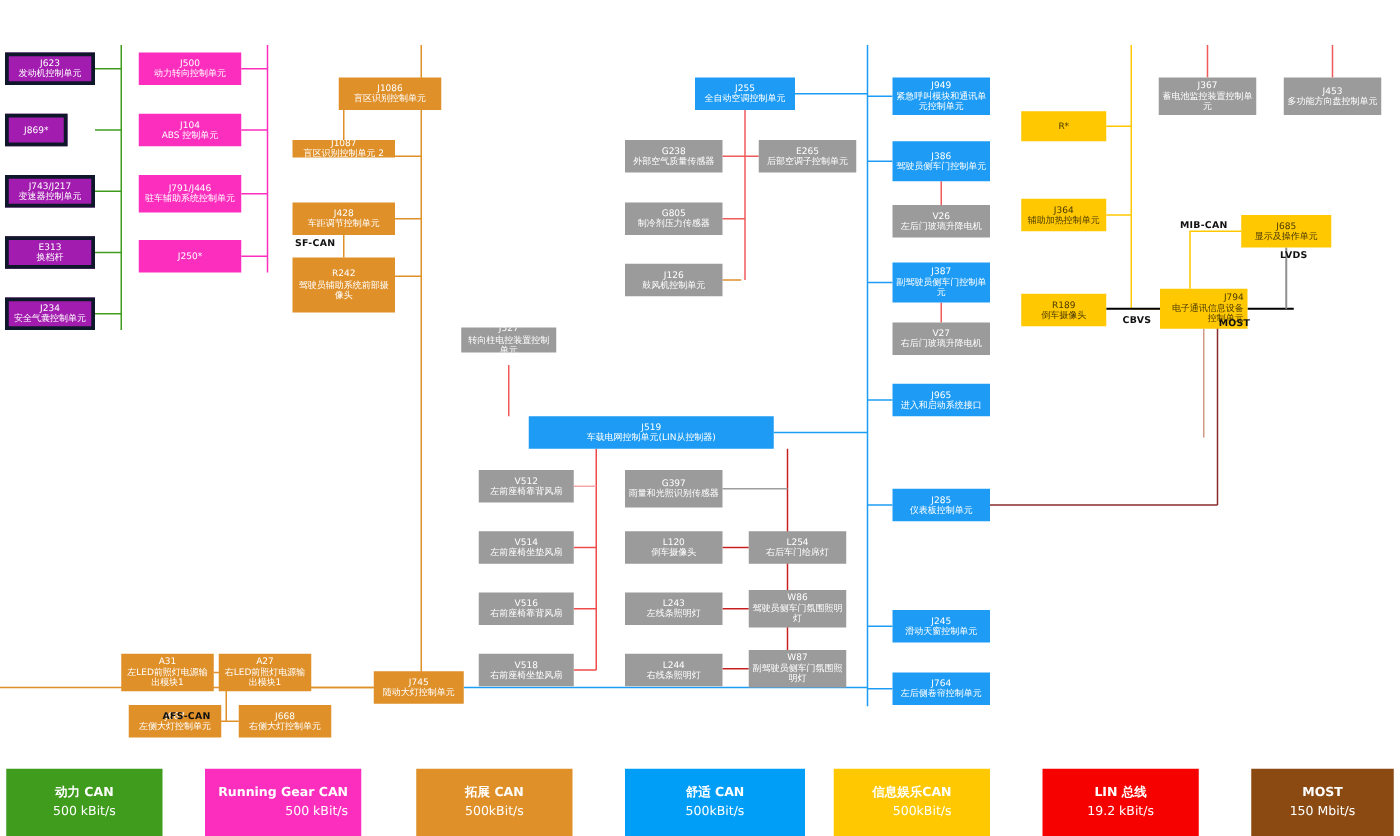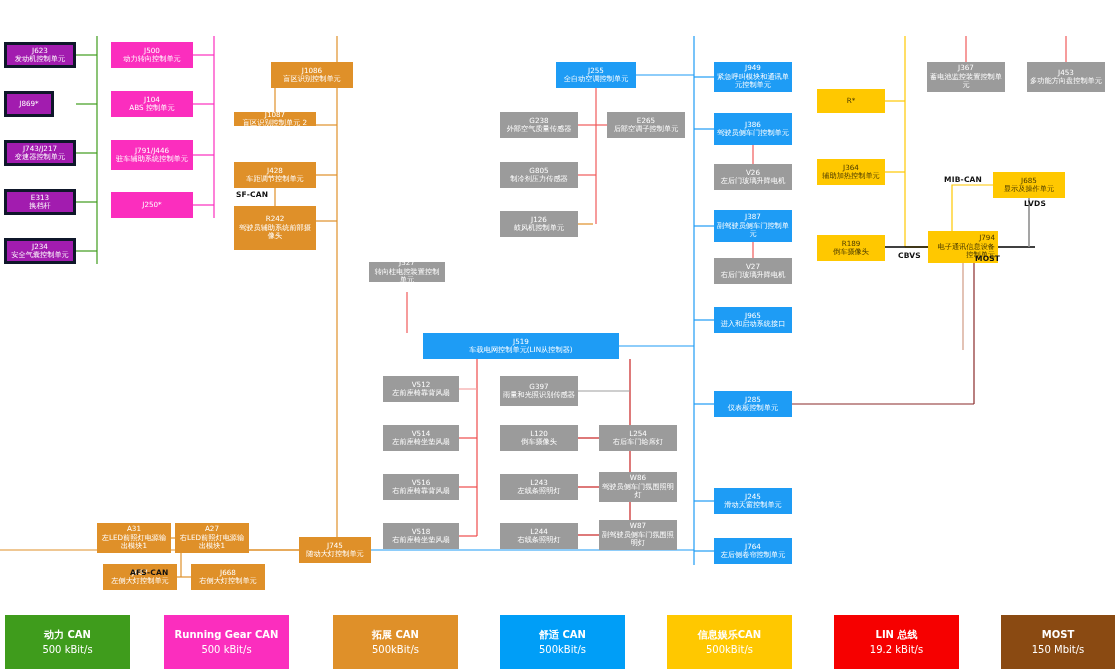--- a/index.html
+++ b/index.html
@@ -40,21 +40,21 @@
   }
 
   #legend{position:absolute;left:0;top:615px;width:1120px;height:54px;}
   .leg{
     position:absolute;top:0;height:54px;box-sizing:border-box;
     display:flex;align-items:center;justify-content:center;
     text-align:center;color:#fff;
   }
   .leg .lg{font-size:10px;line-height:1.5;display:block;}
   .leg .lg .nm{display:block;font-weight:bold;}
-  .leg .lg .sp{display:block;}
+  .leg .lg .sp{display:block;text-align:right;}
 </style>
 </head>
 <body>
 
 <div id="root">
 
 
   <div id="canvas">
 
     <svg id="lines" viewBox="0 0 1120 595" preserveAspectRatio="none">
@@ -328,21 +328,21 @@
           <span class="nm">Running Gear CAN</span>
           <span class="sp">500 kBit/s</span>
         </span>
       </div>
       <div class="leg" style="left: 333px; width: 125px; background: rgb(223, 144, 41);">
         <span class="lg">
           <span class="nm">拓展 CAN</span>
           <span class="sp">500kBit/s</span>
         </span>
       </div>
-      <div class="leg" style="left: 500px; width: 125px; background: rgb(0, 158, 247);">
+      <div class="leg" style="left: 500px; width: 144px; background: rgb(0, 158, 247);">
         <span class="lg">
           <span class="nm">舒适 CAN</span>
           <span class="sp">500kBit/s</span>
         </span>
       </div>
       <div class="leg" style="left: 667px; width: 125px; background: rgb(255, 200, 0);">
         <span class="lg">
           <span class="nm">信息娱乐CAN</span>
           <span class="sp">500kBit/s</span>
         </span>

